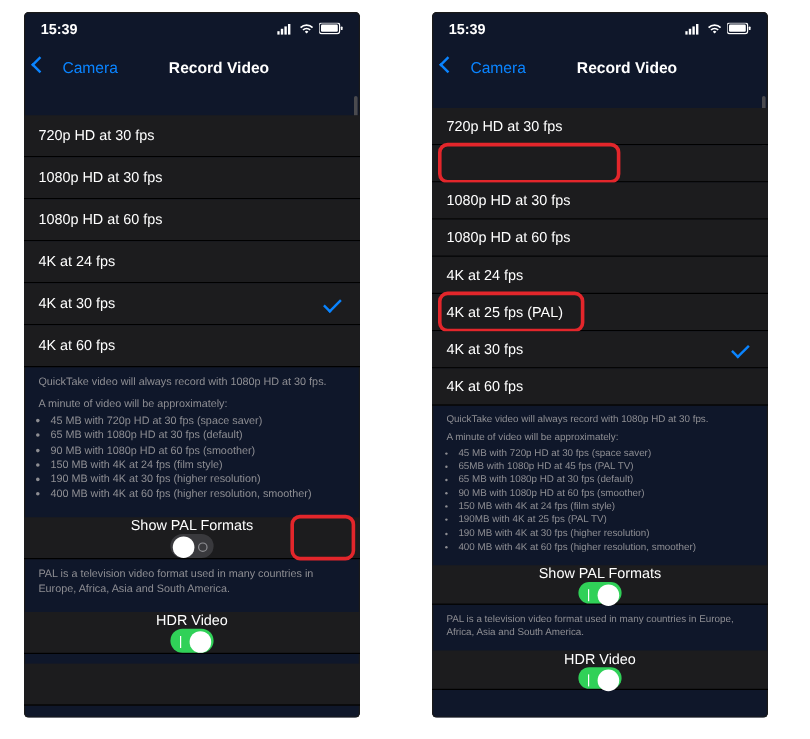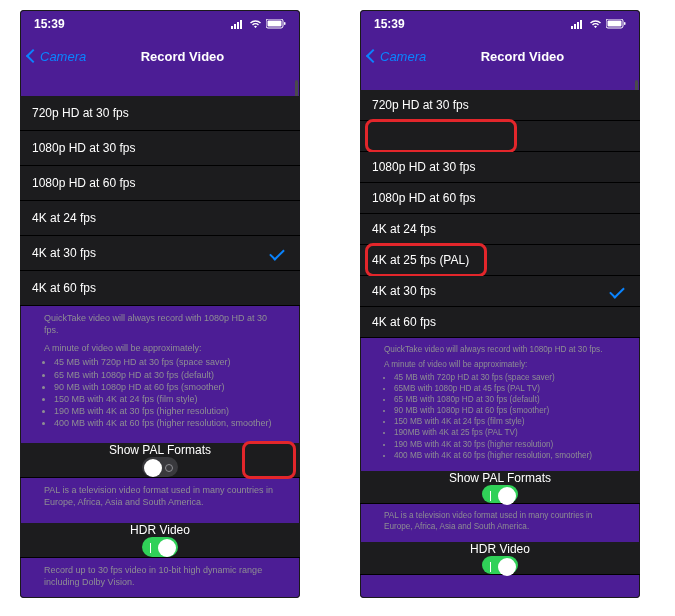--- a/index.html
+++ b/index.html
@@ -10,21 +10,21 @@
     width: 675px;
     height: 616px;
     display: flex;
     gap: 60px;
     padding: 10px 20px;
     box-sizing: border-box;
   }
   .phone {
     width: 280px;
     height: 588px;
-    background: #4c1d95;
+    background: #0f172a;
     border-radius: 4px;
     box-shadow: inset 0 0 0 1px #1a1a1a;
     overflow: hidden;
     position: relative;
     color: #fff;
     font-size: 12px;
   }
   .statusbar {
     height: 28px;
     display: flex;
@@ -38,24 +38,23 @@
   .navbar {
     height: 36px;
     display: flex;
     align-items: center;
     padding: 0 8px;
     position: relative;
   }
   .back {
     color: #0a84ff;
     display: flex;
-    align-items: center;
-    gap: 2px;
+    align-items: flex-start;
+    gap: 14px;
     font-size: 13px;
-    font-style: italic;
   }
   .chev-left {
     width: 8px; height: 8px;
     border-left: 2px solid #0a84ff;
     border-bottom: 2px solid #0a84ff;
     transform: rotate(45deg);
   }
   .title {
     position: absolute;
     left: 0; right: 0;
@@ -88,21 +87,21 @@
     width: 12px; height: 6px;
     border-left: 2px solid #0a84ff;
     border-bottom: 2px solid #0a84ff;
     transform: rotate(-45deg);
     margin-right: 4px;
   }
   .note {
     color: #8e8e93;
     font-size: 9px;
     line-height: 1.35;
-    padding: 6px 24px;
+    padding: 6px 12px;
   }
   .note ul { margin: 2px 0 0 0; padding-left: 10px; }
   .note li { list-style: disc; margin: 0; }
   .toggle {
     width: 36px; height: 22px;
     border-radius: 11px;
     position: relative;
   }
   .toggle.off { background: #39393d; }
   .toggle.on  { background: #30d158; }
@@ -219,21 +218,20 @@
       <span class="hilite" style="right:4px;top:-2px;width:54px;height:38px"></span>
     </div>
     <div class="note">PAL is a television video format used in many countries in Europe, Africa, Asia and South America.</div>
     <div class="spacer8"></div>
     <div class="row with-toggle">
       <span class="label">HDR Video</span>
       <span class="toggle on">
           <span class="knob"></span>
         </span>
     </div>
-    <div class="note">Record up to 30 fps video in 10-bit high dynamic range including Dolby Vision.</div>
     <div class="spacer8"></div>
     <div class="row with-toggle">
       
       
     </div>
   </div>
 </div>
 
 <div class="phone">
   <div class="statusbar">

